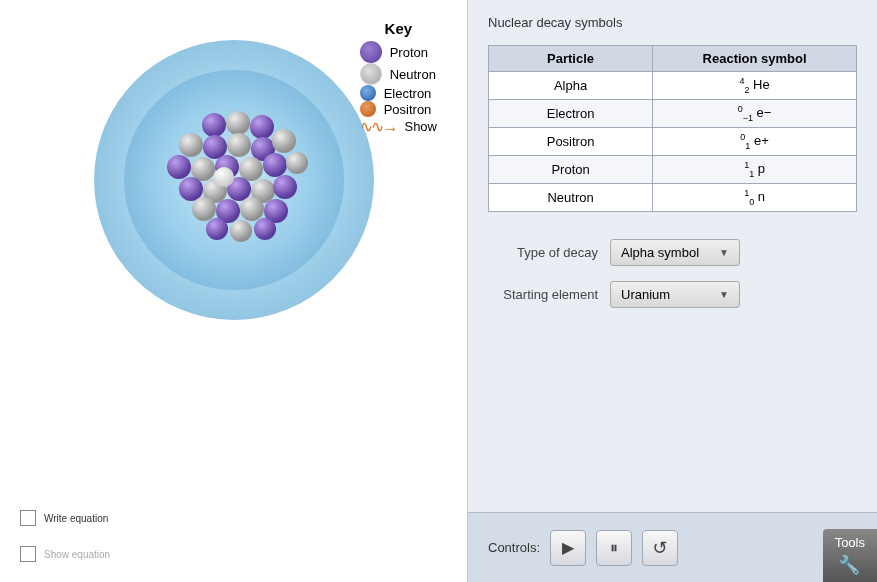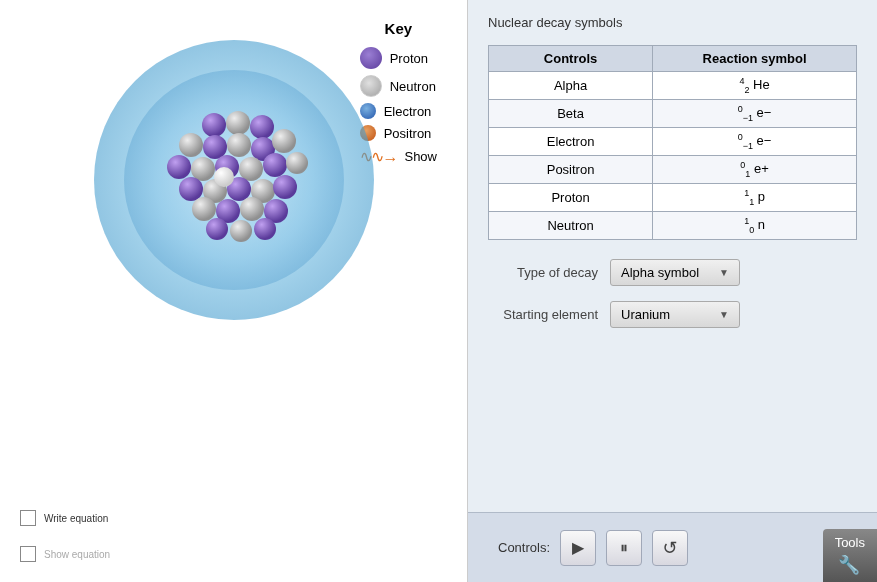--- a/index.html
+++ b/index.html
@@ -28,21 +28,20 @@
       align-items: center;
       padding: 10px 0;
       position: relative;
     }
     .key-section {
       position: absolute;
       top: 20px;
       right: 30px;
       display: flex;
       flex-direction: column;
-      gap: 6px;
     }
     .key-title {
       font-weight: bold;
       font-size: 15px;
       text-align: center;
       margin-bottom: 4px;
     }
     .key-item {
       display: flex;
       align-items: center;
@@ -208,21 +207,21 @@
       color: #555;
       margin-left: 8px;
     }
     
     .bottom-bar {
       height: 70px;
       background: #d4dce8;
       border-top: 1px solid #b0bac8;
       display: flex;
       align-items: center;
-      padding: 0 30px;
+      padding: 0 20px;
       gap: 10px;
     }
     .controls-label {
       font-size: 13px;
       color: #333;
     }
     .ctrl-btn {
       width: 36px;
       height: 36px;
       border-radius: 4px;
@@ -365,54 +364,50 @@
   </div>
 
   <div class="right-panel right-relative">
     <div class="right-top">
 
       <div>
         <div class="section-title">Nuclear decay symbols</div>
         <table class="decay-table">
           <thead>
             <tr>
-              <th>Controls</th>
+              <th>Particle</th>
               <th>Reaction symbol</th>
             </tr>
           </thead>
           <tbody>
             <tr>
               <td>Alpha</td>
               <td><sup>4</sup><sub>2</sub> He</td>
             </tr>
             <tr>
-              <td>Beta</td>
-              <td><sup>0</sup><sub>−1</sub> e−</td>
-            </tr>
-            <tr>
               <td>Electron</td>
               <td><sup>0</sup><sub>−1</sub> e−</td>
             </tr>
             <tr>
               <td>Positron</td>
               <td><sup>0</sup><sub>1</sub> e+</td>
             </tr>
             <tr>
               <td>Proton</td>
               <td><sup>1</sup><sub>1</sub> p</td>
             </tr>
             <tr>
               <td>Neutron</td>
               <td><sup>1</sup><sub>0</sub> n</td>
             </tr>
           </tbody>
         </table>
       </div>
 
-      <div class="form-row" style="margin-top:4px;">
+      <div class="form-row" style="margin-top:12px;">
         <span class="form-label">Type of decay</span>
         <div class="dropdown">
           <span>Alpha symbol</span>
           <span class="dropdown-arrow">▼</span>
         </div>
       </div>
 
       <div class="form-row">
         <span class="form-label">Starting element</span>
         <div class="dropdown">

